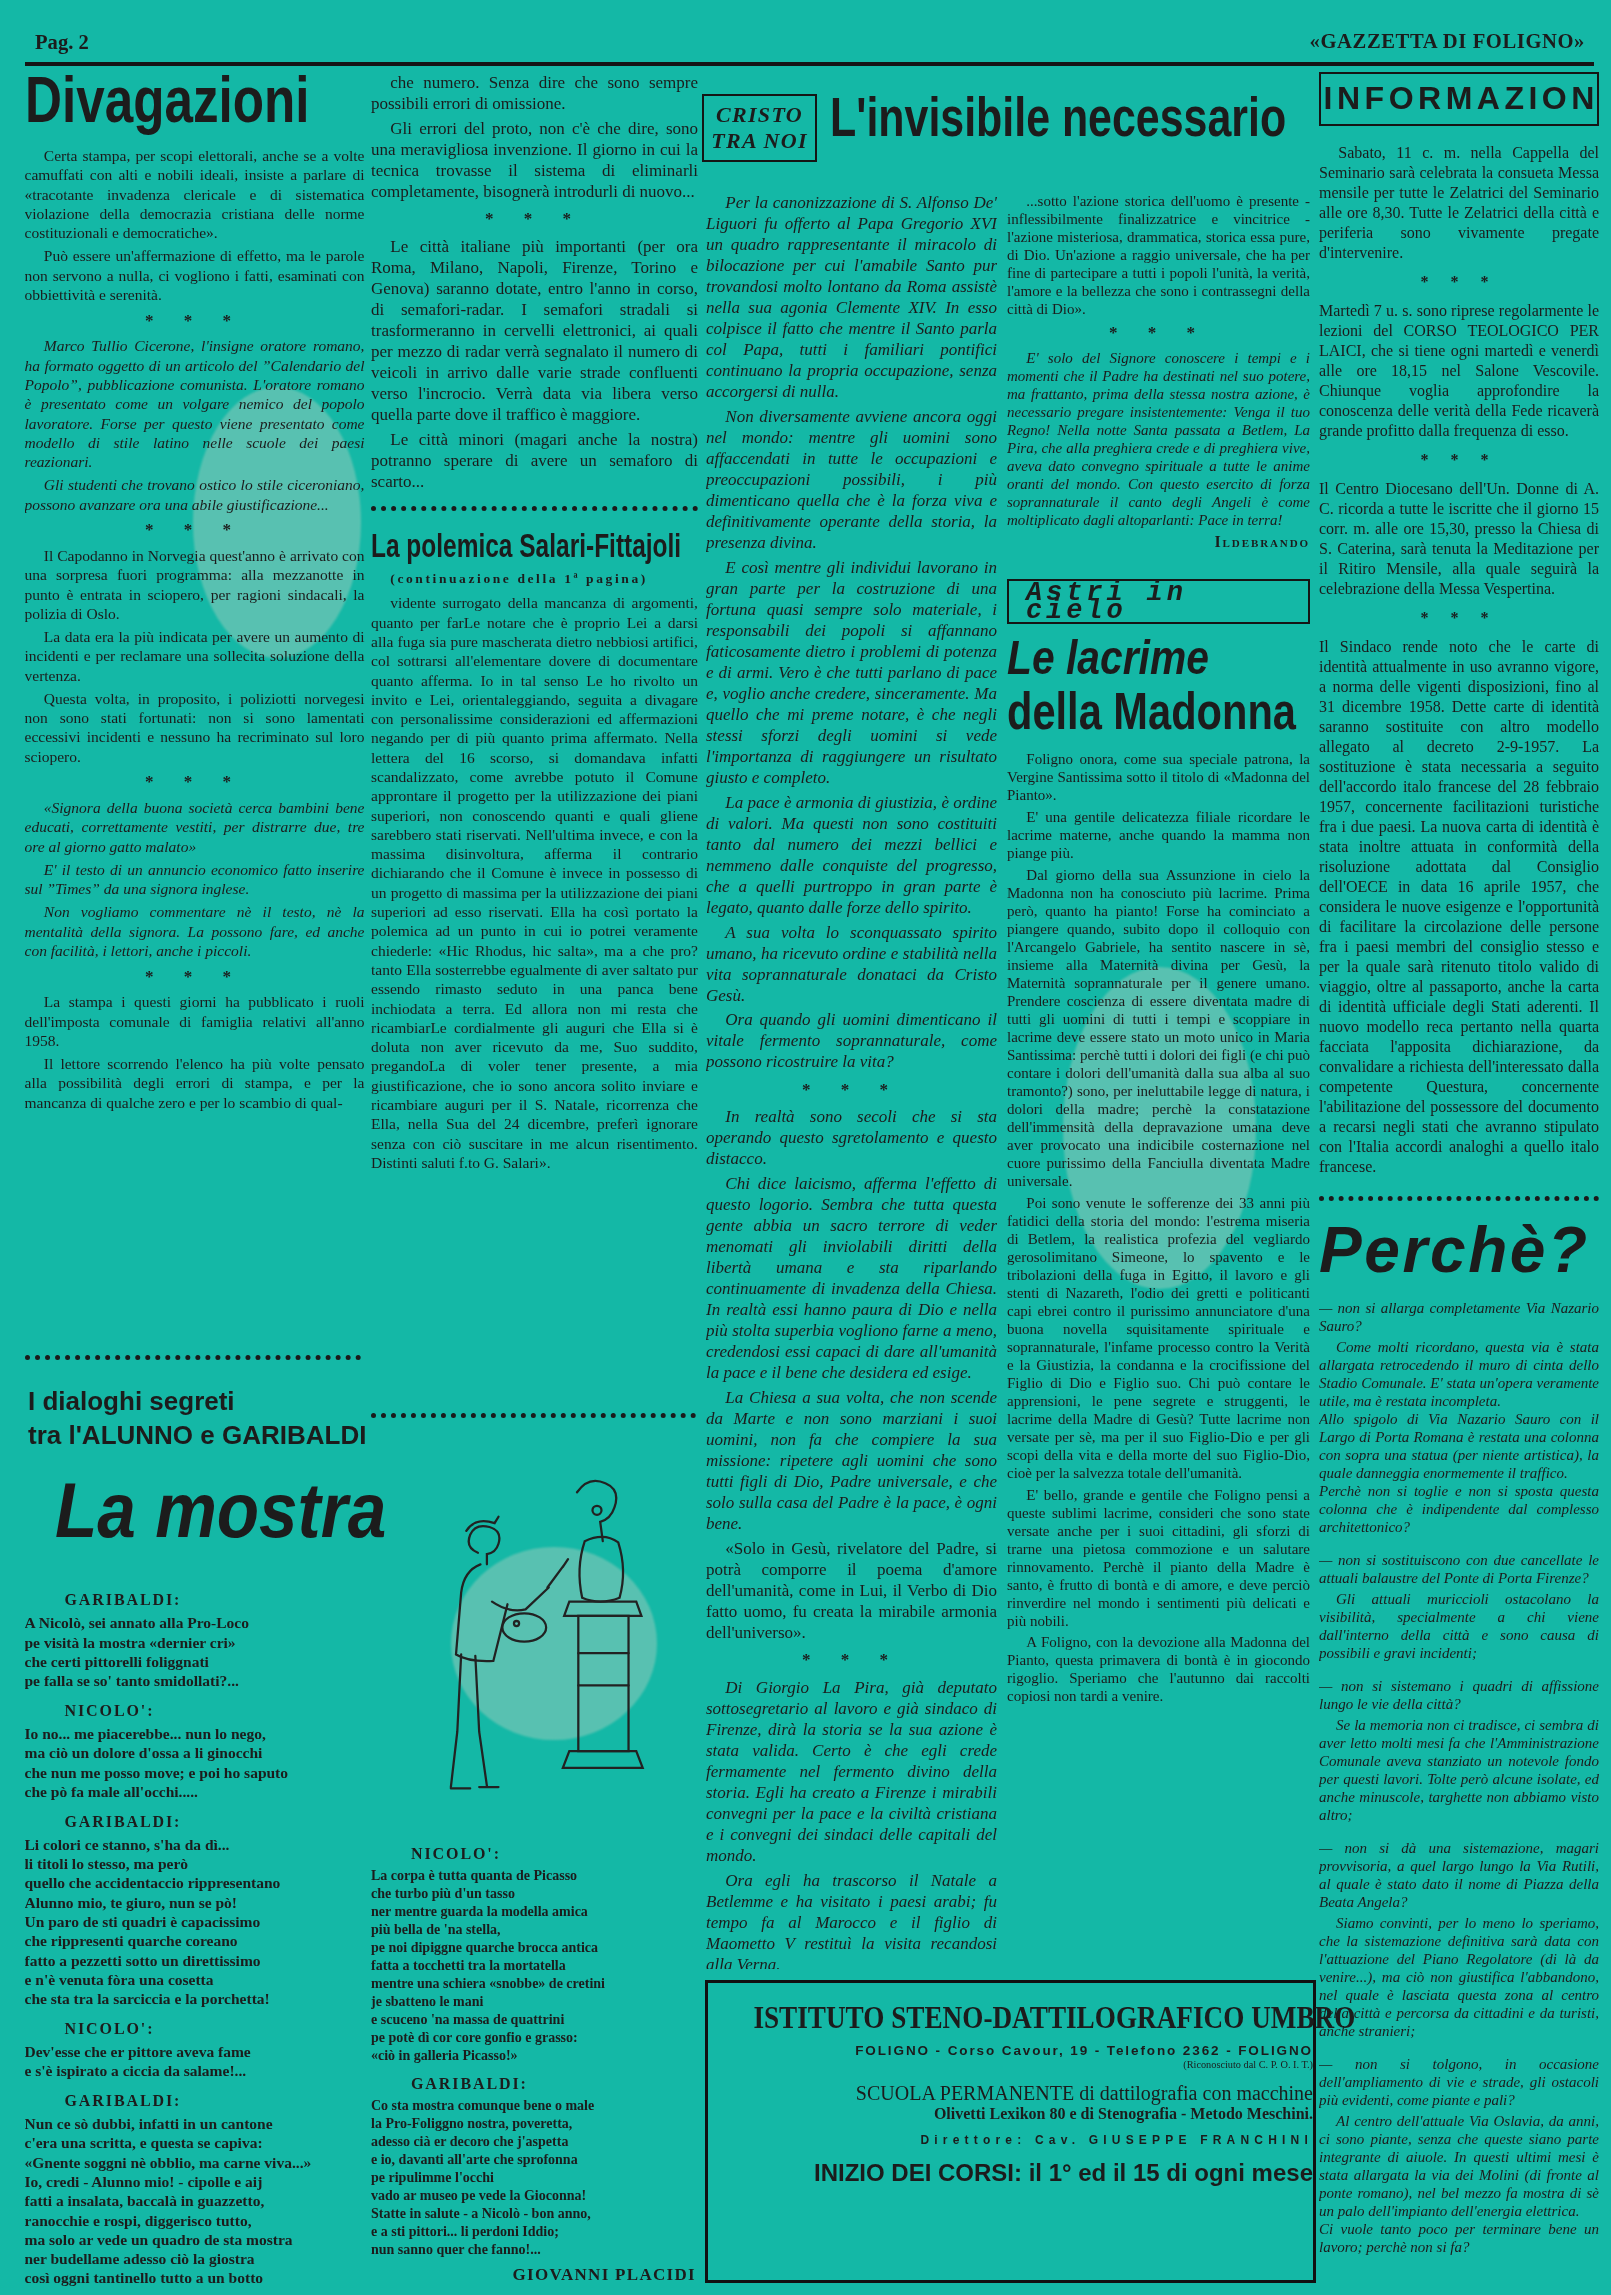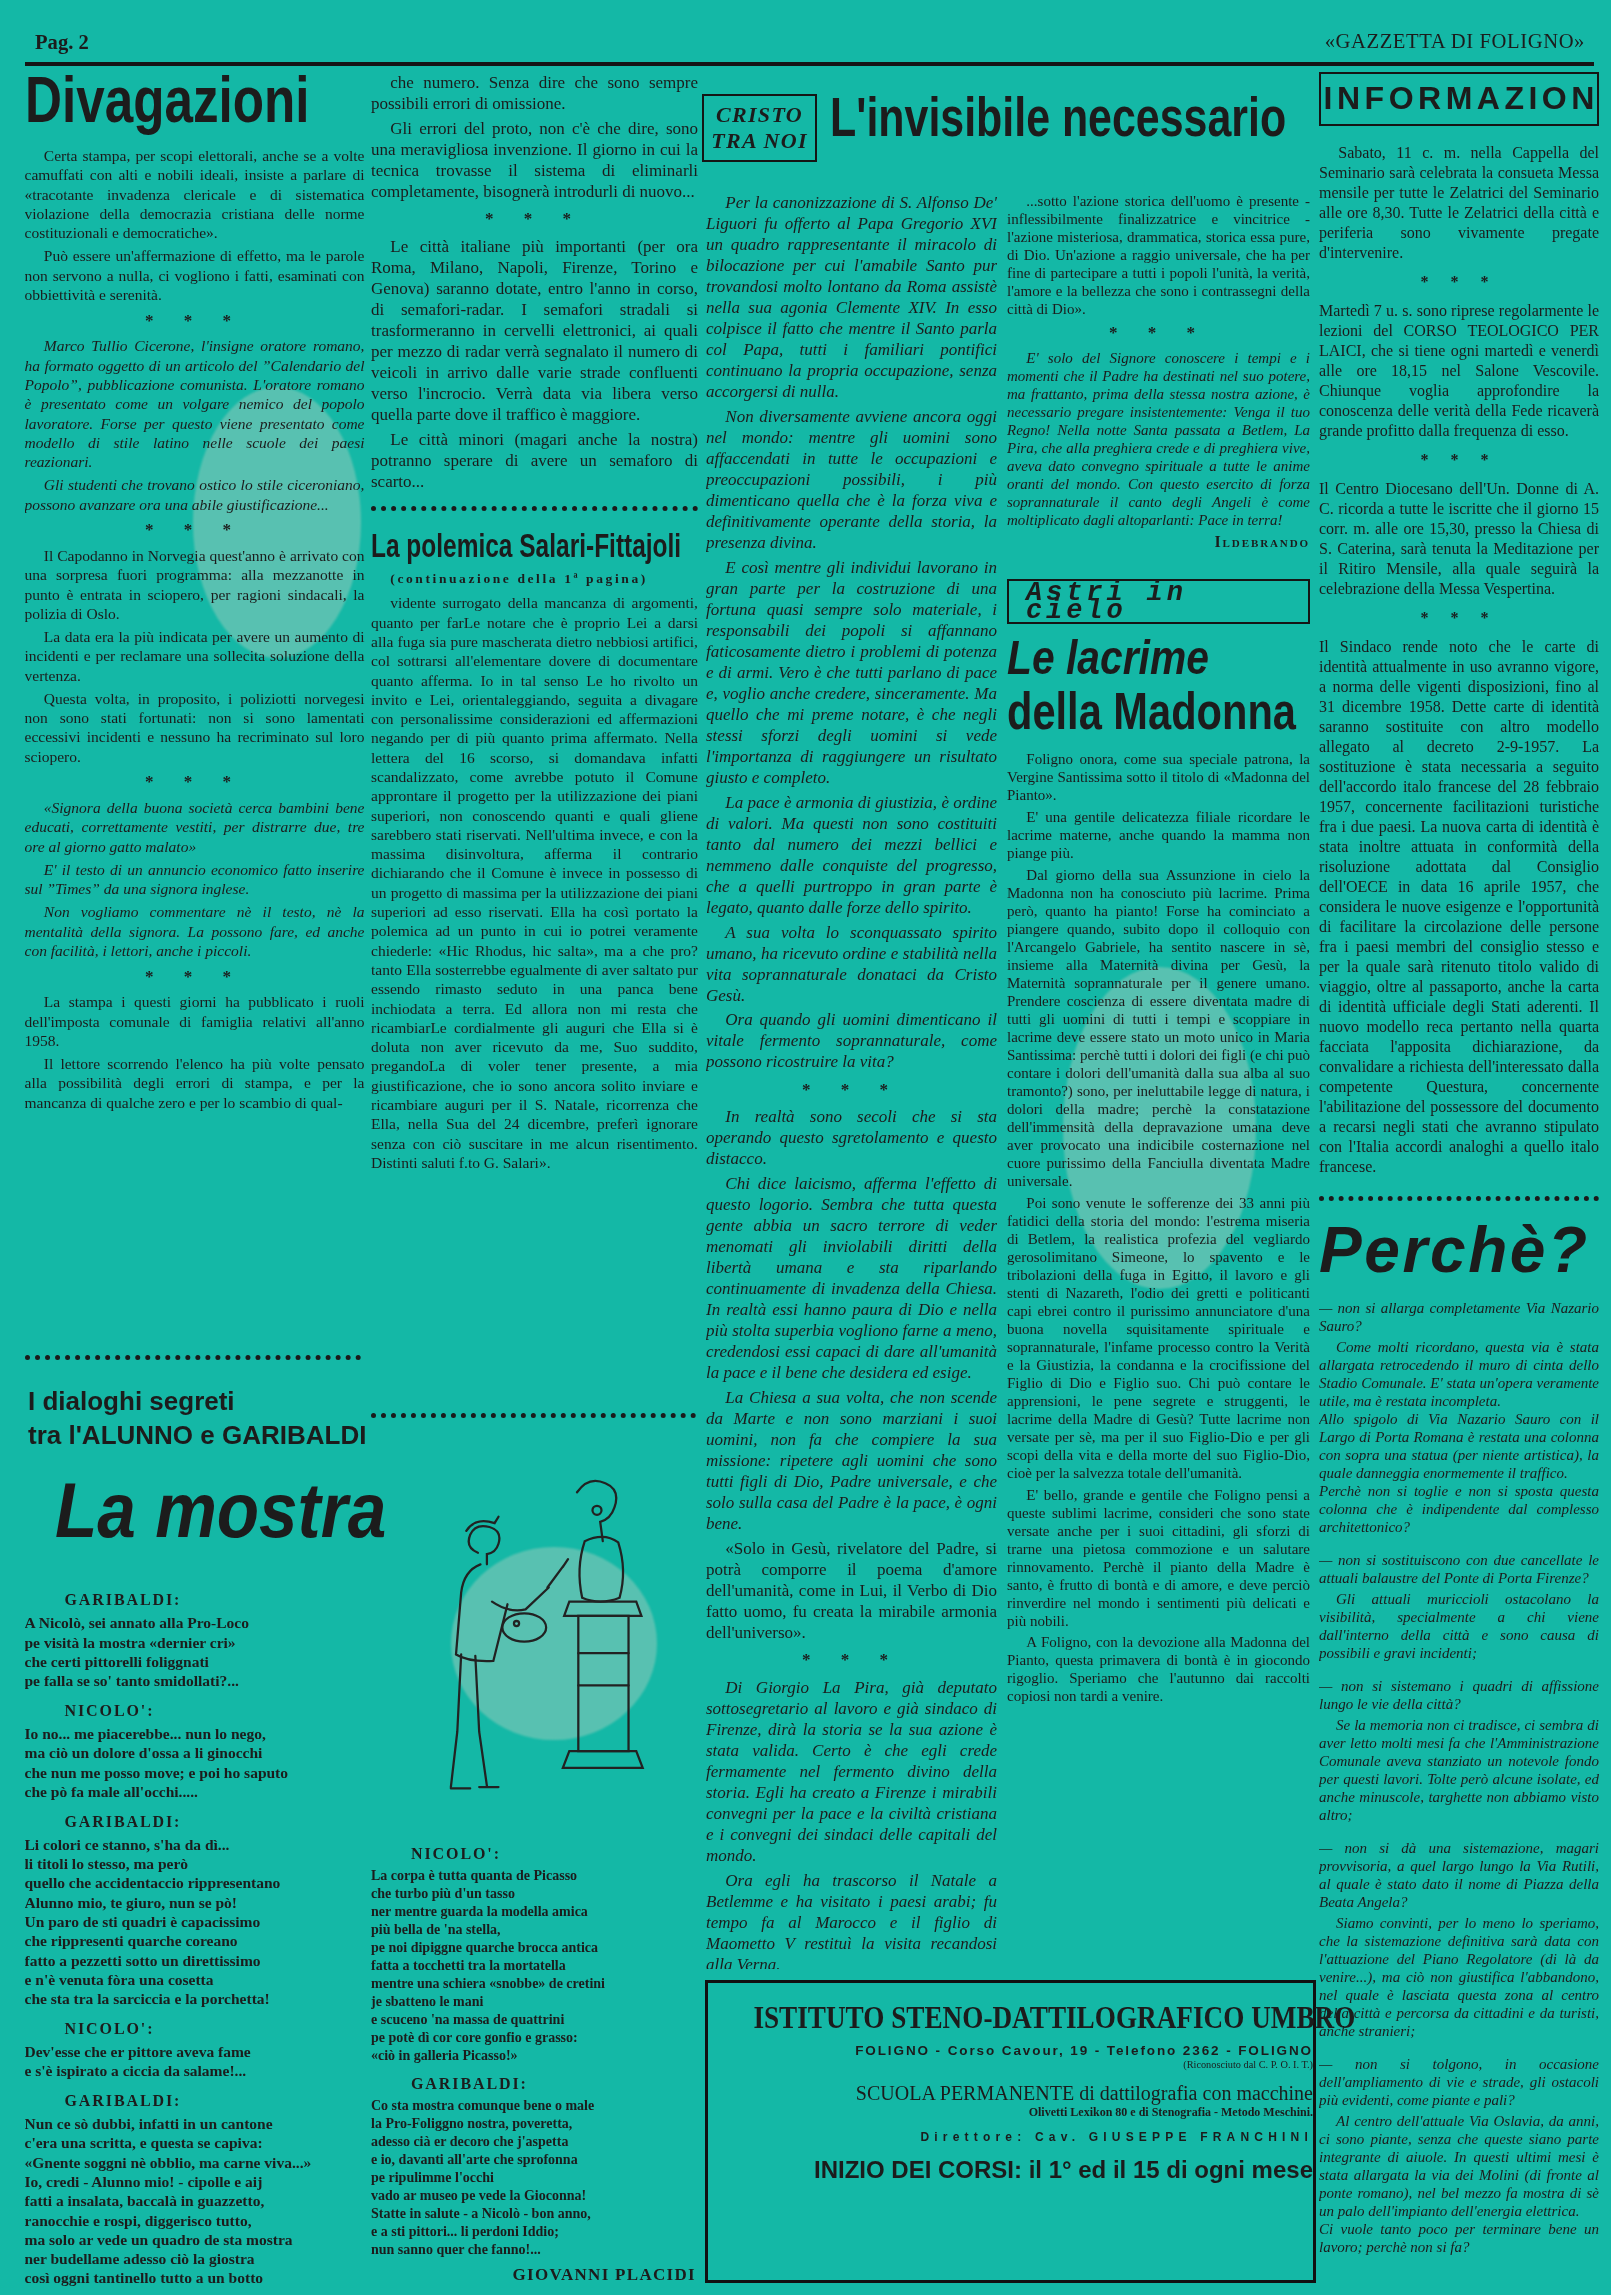--- a/index.html
+++ b/index.html
@@ -1,21 +1,21 @@
 <!DOCTYPE html>
 <html style="font-size:10.3px"><head>
 <meta charset="utf-8">
 <style>
   html,body{margin:0;padding:0;background:#888;}
   .page{position:relative;width:1611px;height:2295px;background:#14b8a6;overflow:hidden;
         font-family:"Liberation Serif",serif;color:#1c1c1c;}
   .stain{position:absolute;background:#d8d4c6;opacity:.35;border-radius:50%;filter:blur(1.3px);pointer-events:none;}
   
   .pagnum{position:absolute;left:35px;top:31px;font-size:20.6px;font-weight:bold;}
-  .masthead{position:absolute;right:26px;top:30px;font-size:20.6px;font-weight:normal;letter-spacing:0.6px;}
+  .masthead{position:absolute;right:26px;top:30px;font-size:20.6px;font-weight:bold;letter-spacing:0.6px;}
   .toprule{position:absolute;left:24.5px;top:62px;width:1569px;height:3.9px;background:#151515;}
   
   .col p{margin:0 0 3.9px 0;text-indent:19.3px;text-align:justify;}
   .col p.i{font-style:italic;}
   .col p.sep{text-align:center;text-indent:0;letter-spacing:13px;font-weight:bold;font-size:17px;margin:6.4px 0;}
   .dotline{border-top:5.2px dotted #1b1b1b;height:0;}
   
   .divag{position:absolute;left:24.5px;top:68px;width:340px;height:1289px;overflow:hidden;font-size:15.5px;line-height:19.3px;}
   .divag .head{font-family:"Liberation Sans",sans-serif;font-weight:bold;font-size:64px;
                transform:scaleX(.8);transform-origin:left;white-space:nowrap;margin:0 0 14px 0;line-height:1;}
@@ -63,21 +63,21 @@
                 letter-spacing:2.6px;margin:0 0 17px 0;line-height:1;}
   .perche .entry{margin-bottom:15.5px;font-style:italic;font-size:15px;line-height:18px;}
   .perche .q{margin:0 0 2.6px 0;text-indent:0;padding-left:0;text-align:justify;}
   .perche .a{margin:0;text-indent:17px;text-align:justify;white-space:pre-line;}
   .adbox{position:absolute;left:705px;top:1980px;width:611px;height:303px;border:3.9px solid #111;
          box-sizing:border-box;text-align:right;padding-top:15.5px;}
   .ad1{font-weight:bold;font-size:32px;transform:scaleX(.85);transform-origin:center;white-space:nowrap;margin:0;}
   .ad2{font-family:"Liberation Sans",sans-serif;font-weight:bold;font-size:13.5px;letter-spacing:1.9px;margin:7.7px 0 1.3px 0;}
   .ad3{font-size:10.3px;margin:0 0 11.6px 0;}
   .ad4{font-size:20px;margin:0;}
-  .ad5{font-size:12px;font-weight:bold;margin:0 0 10.3px 0;padding-left:44px;}
+  .ad5{font-size:16px;font-weight:bold;margin:0 0 10.3px 0;padding-left:44px;}
   .ad6{font-family:"Liberation Sans",sans-serif;font-weight:bold;font-size:12px;letter-spacing:5.2px;margin:0 0 11.6px 0;}
   .ad7{font-family:"Liberation Sans",sans-serif;font-weight:bold;font-size:24px;margin:0;}
   svg .ln{stroke:#222;stroke-width:3.5;fill:none;stroke-linecap:round;}
 </style>
 </head>
 <body>
 
 <div class="page">
   <div class="stain" style="left:193px;top:387px;width:168px;height:271px;"></div>
   <div class="stain" style="left:1063px;top:967px;width:193px;height:322px;"></div>

